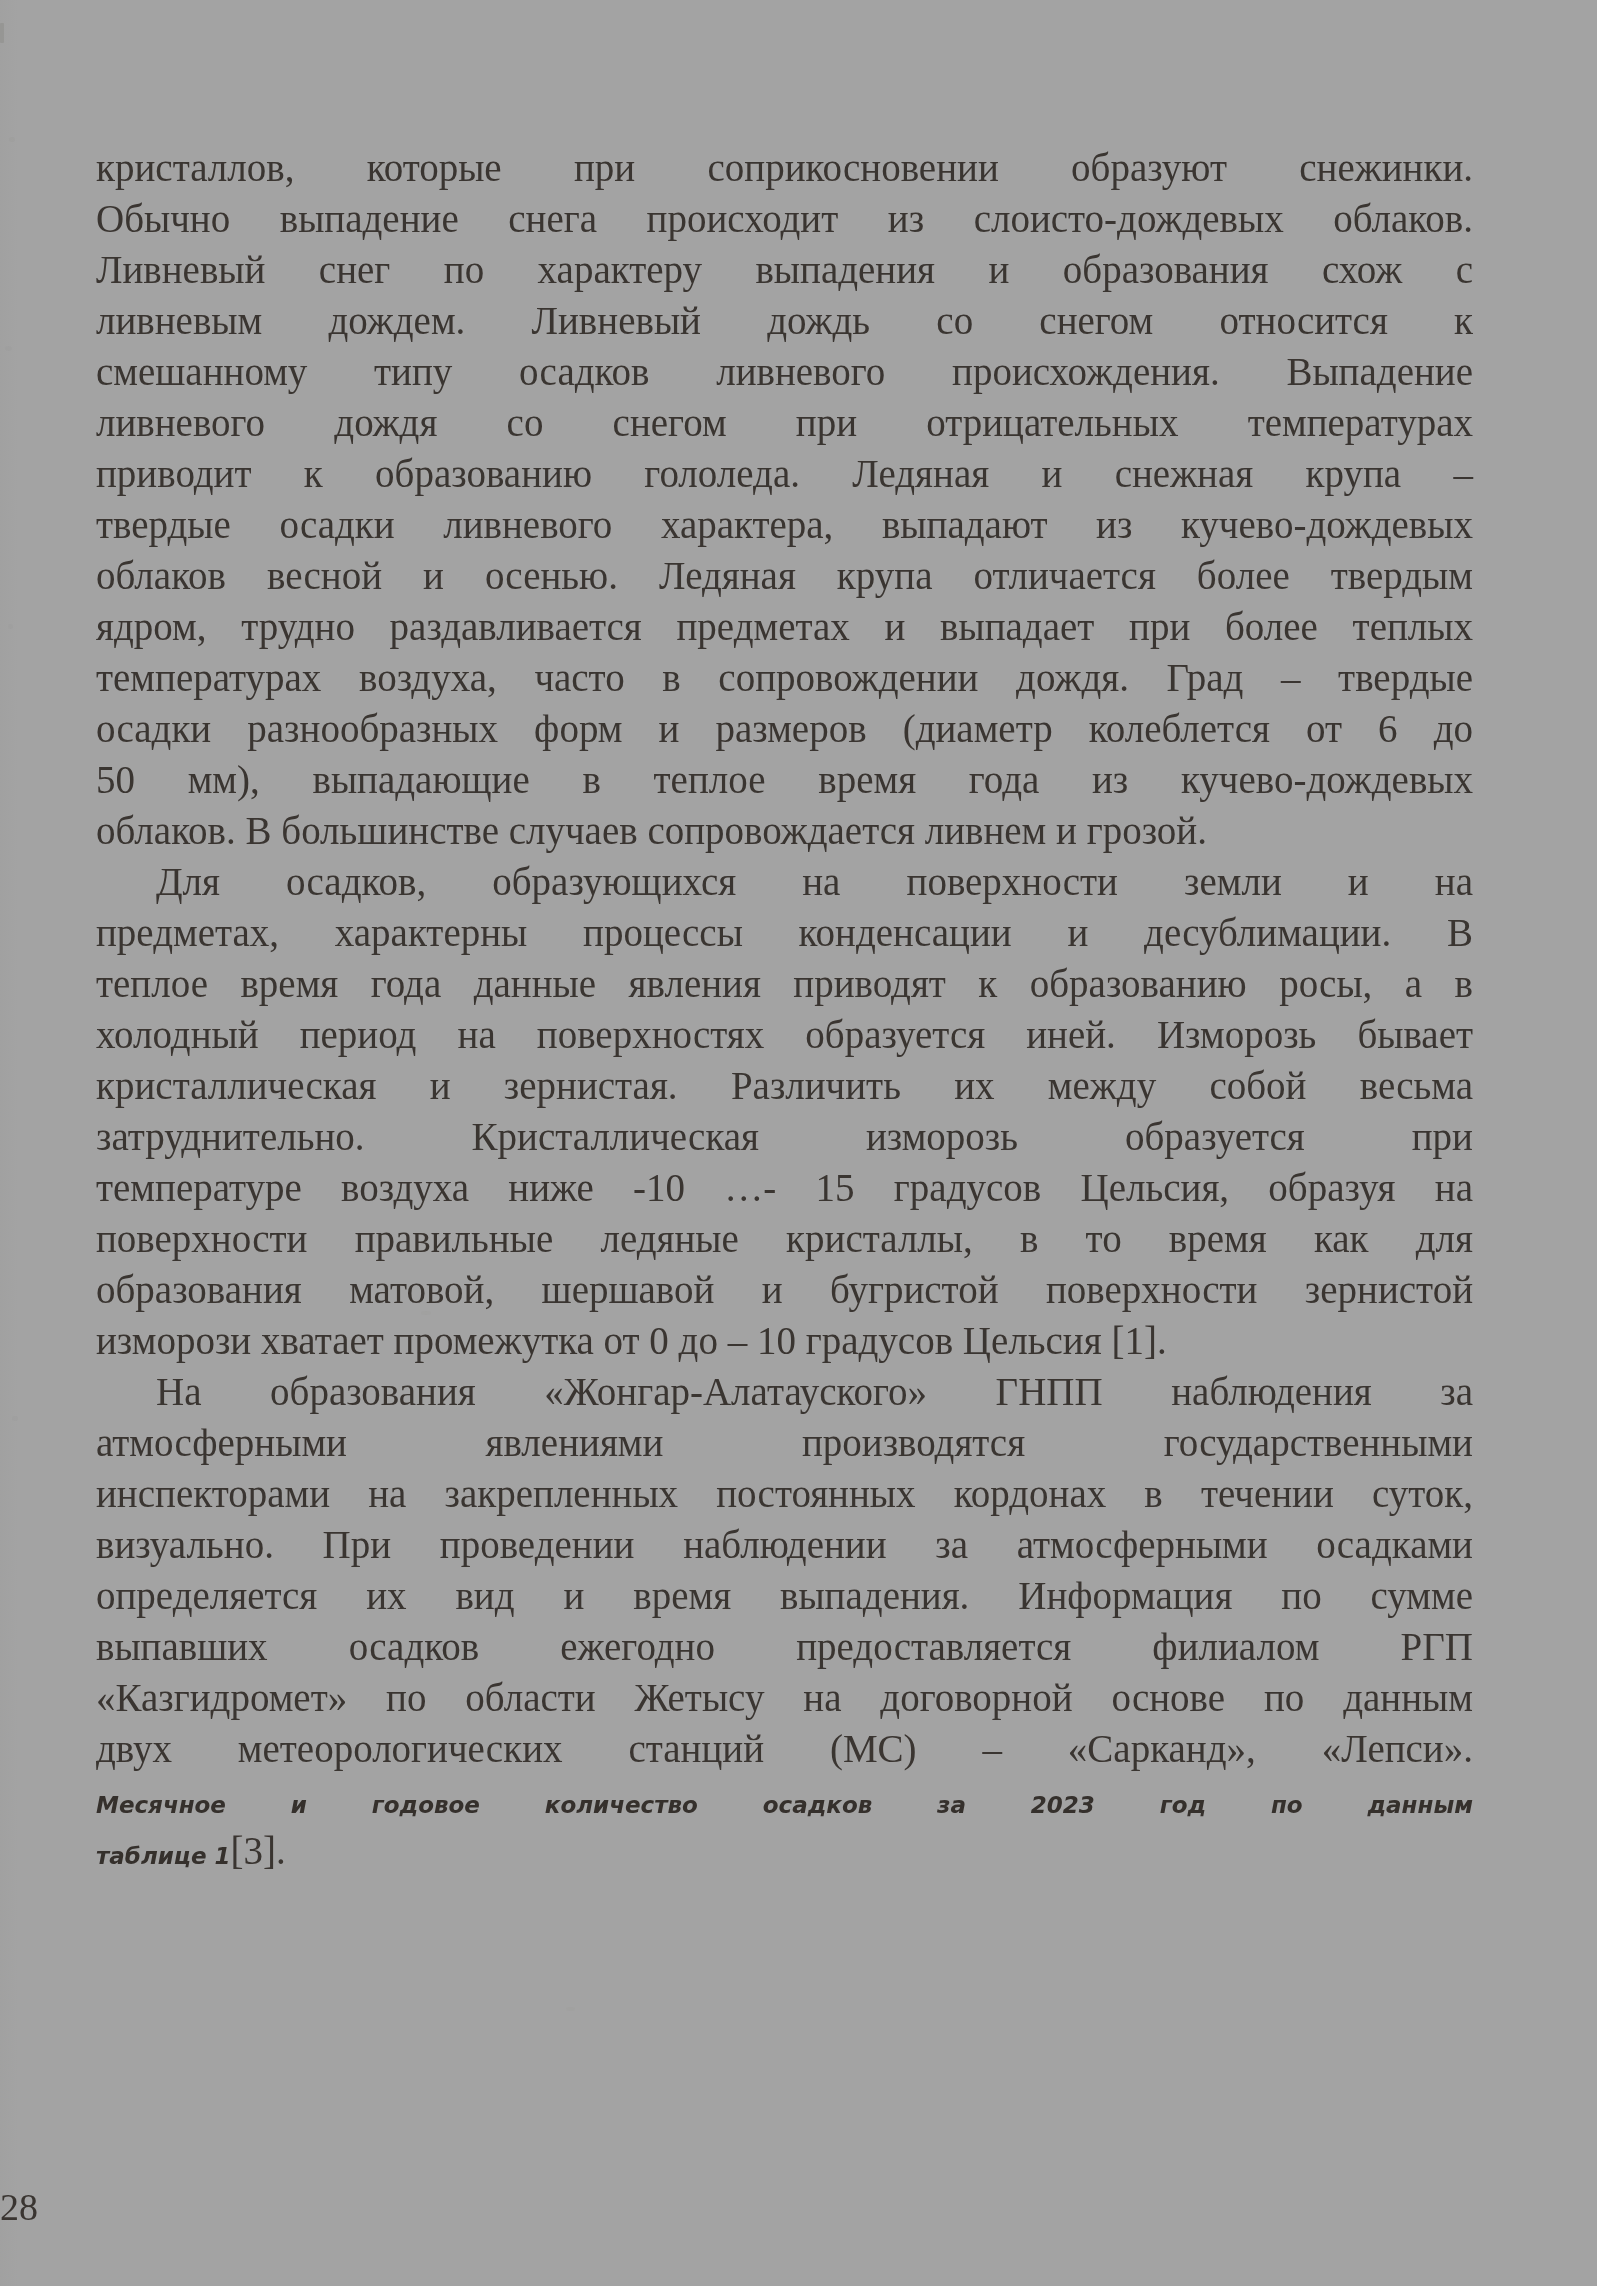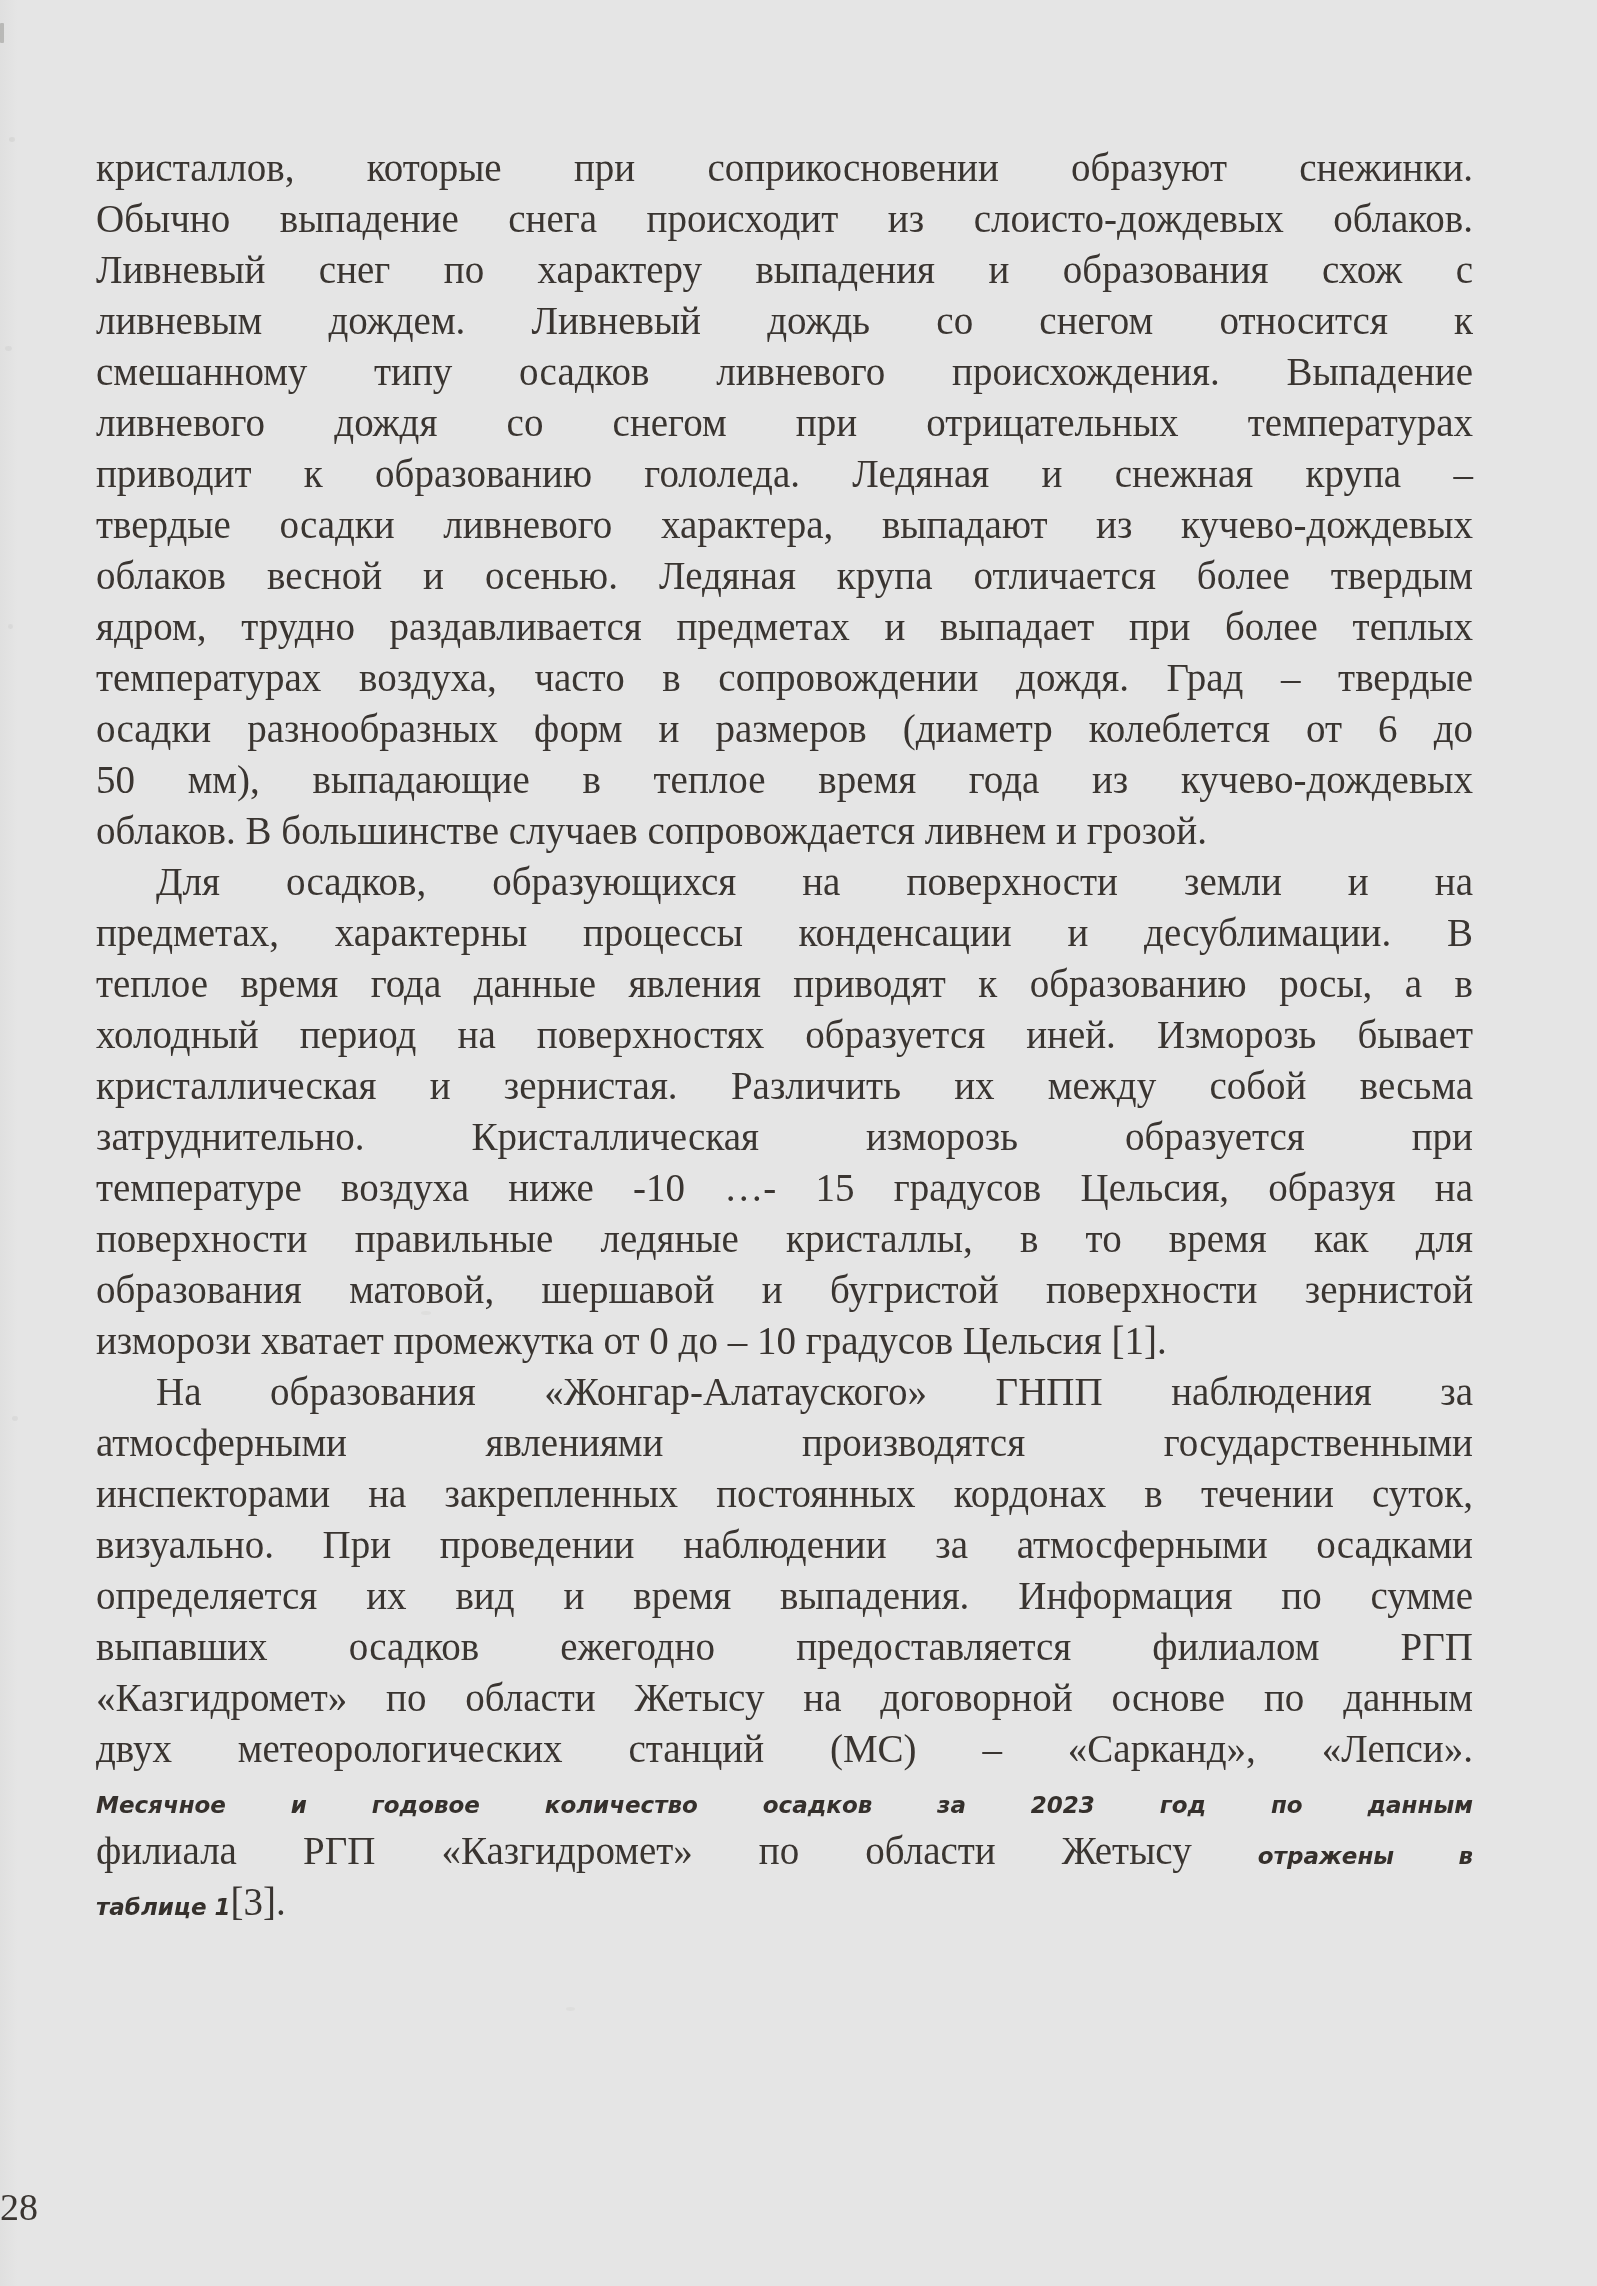--- a/index.html
+++ b/index.html
@@ -4,21 +4,21 @@
 <style>
   html, body {
     margin: 0;
     padding: 0;
     background: #ffffff;
   }
   .page {
     position: relative;
     width: 1597px;
     height: 2287px;
-    background: #e5e5e5;
+    background: #a3a3a3;
     overflow: hidden;
     font-family: "Liberation Serif", serif;
   }
   
   .edge-shade {
     position: absolute;
     left: 0; top: 0;
     width: 17.6px; height: 100%;
     background: linear-gradient(to right, rgba(120,120,115,0.05), rgba(120,120,115,0));
     pointer-events: none;
@@ -114,19 +114,18 @@
       <div class="line left"><span class="ser">изморози хватает промежутка от 0 до – 10 градусов Цельсия [1].</span></div>
       <div class="line ind"><span class="ser">На образования «Жонгар-Алатауского» ГНПП наблюдения за</span></div>
       <div class="line"><span class="ser">атмосферными явлениями производятся государственными</span></div>
       <div class="line"><span class="ser">инспекторами на закрепленных постоянных кордонах в течении суток,</span></div>
       <div class="line"><span class="ser">визуально. При проведении наблюдении за атмосферными осадками</span></div>
       <div class="line"><span class="ser">определяется их вид и время выпадения. Информация по сумме</span></div>
       <div class="line"><span class="ser">выпавших осадков ежегодно предоставляется филиалом РГП</span></div>
       <div class="line"><span class="ser">«Казгидромет» по области Жетысу на договорной основе по данным</span></div>
       <div class="line"><span class="ser">двух метеорологических станций (МС) – «Сарканд», «Лепси».</span></div>
       <div class="line"><span class="ital">Месячное и годовое количество осадков за 2023 год по данным</span></div>
-      <div class="line"><span class="ser">филиала РГП «Казгидромет» по области Жетысу </span><span class="ital">отражены в</span></div>
       <div class="line left"><span class="ital">таблице 1</span><span class="ser">[3].</span></div>
     </div>
 
   <div class="page-number">28</div>
 </div>
 
 
 </body></html>

